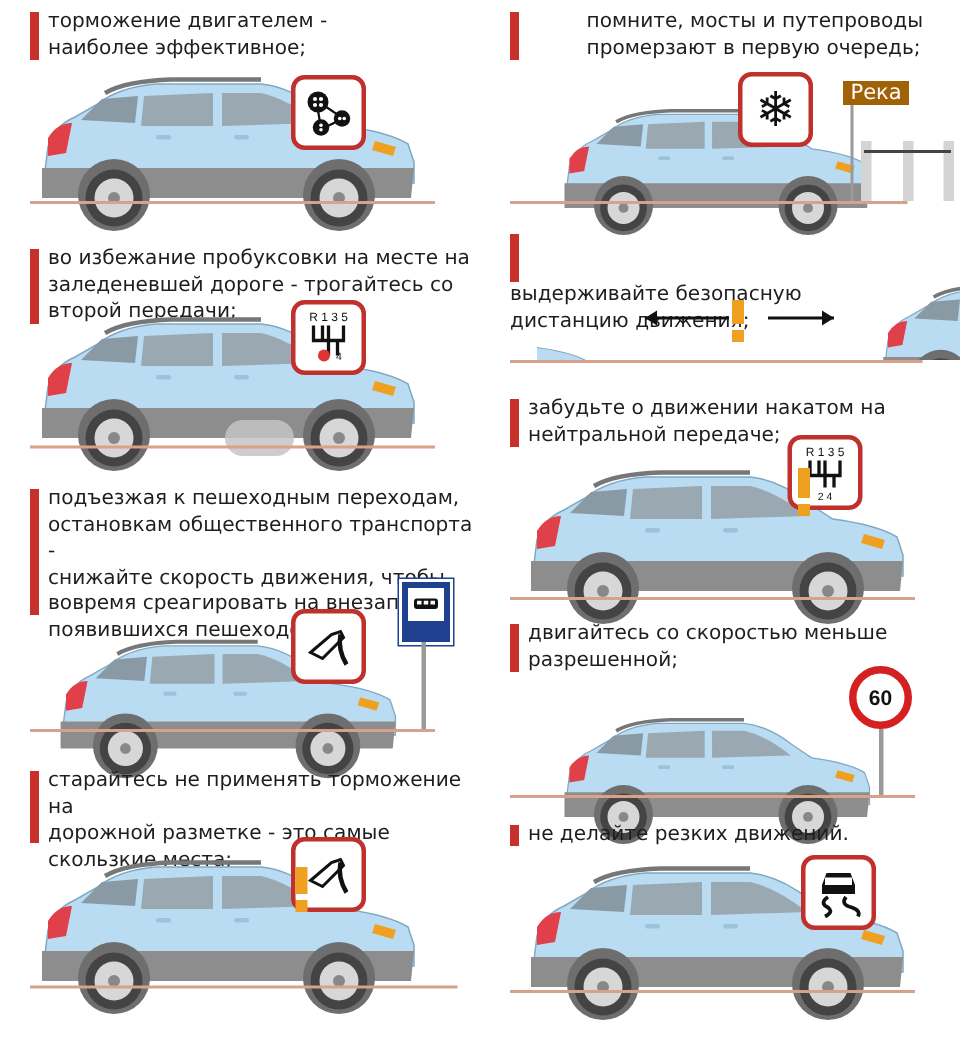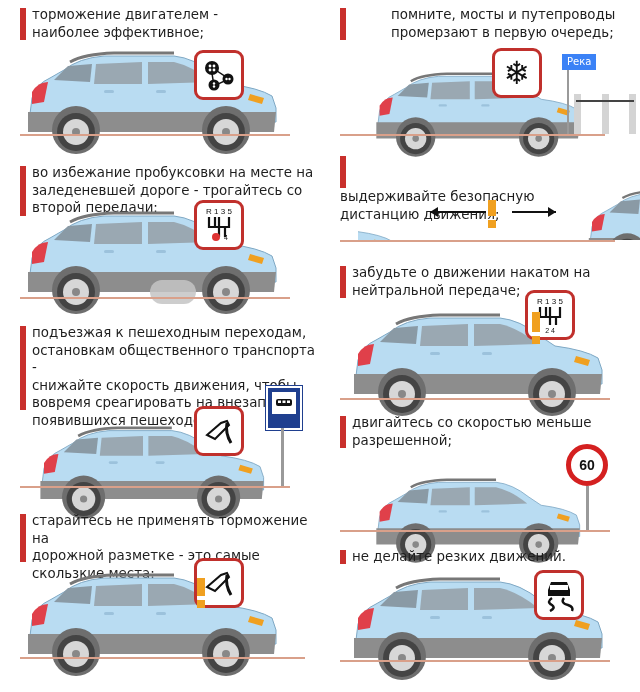--- a/index.html
+++ b/index.html
@@ -161,21 +161,21 @@
     <div class="bar" style="height:32px;"></div>
     <div class="tiptext">помните, мосты и путепроводы
 промерзают в первую очередь;</div>
   </div>
   <svg class="car" style="left:30px;top:60px;" width="256" height="108" transform="scale(0.82)">
       <use href="#carshape"></use>
     </svg>
   <div class="iconbox" style="left:172px;top:48px;">
     <span style="font-size:32px;line-height:32px;color:#111;">❄</span>
   </div>
-  <div style="position:absolute;left:242px;top:54px;height:16px;padding:0 5px;background:#3b82f6;color:#fff;font-size:10px;line-height:16px;">Река</div>
+  <div style="position:absolute;left:242px;top:54px;height:16px;padding:0 5px;background:#a16207;color:#fff;font-size:14px;line-height:16px;">Река</div>
   <div style="position:absolute;left:247px;top:70px;width:2px;height:64px;background:#9a9a9a;"></div>
   <div style="position:absolute;left:250px;top:92px;width:70px;height:42px;">
     <div style="position:absolute;left:4px;top:2px;width:7px;height:40px;background:#d4d4d4;"></div>
     <div style="position:absolute;left:32px;top:2px;width:7px;height:40px;background:#d4d4d4;"></div>
     <div style="position:absolute;left:59px;top:2px;width:7px;height:40px;background:#d4d4d4;"></div>
     <div style="position:absolute;left:6px;top:8px;width:58px;height:2px;background:#444;"></div>
   </div>
   <div class="ground" style="left:20px;top:134px;width:265px;"></div>
 </div>
 

